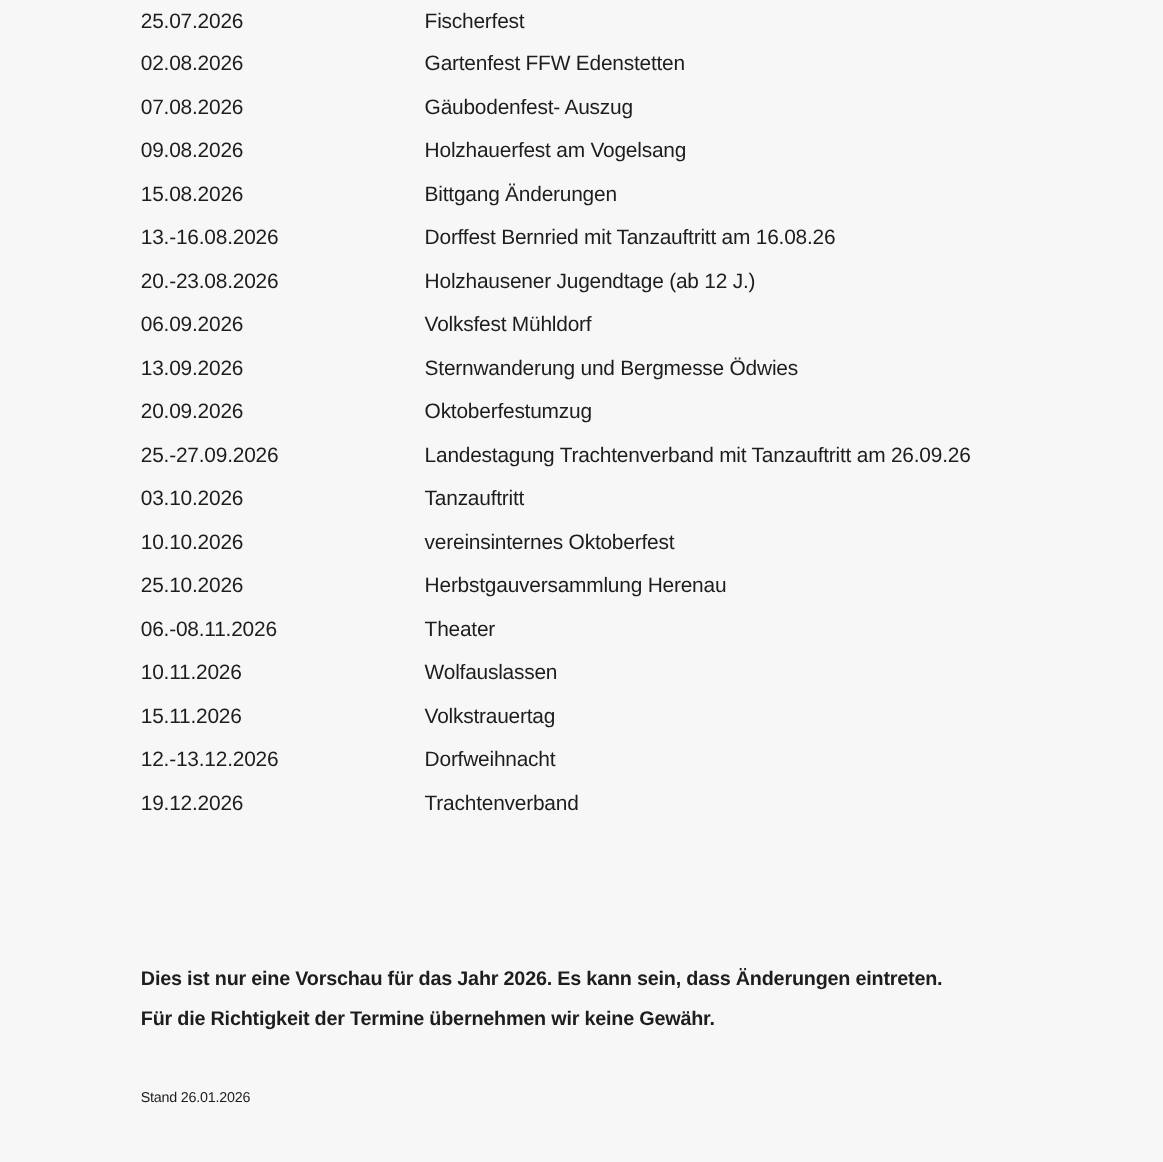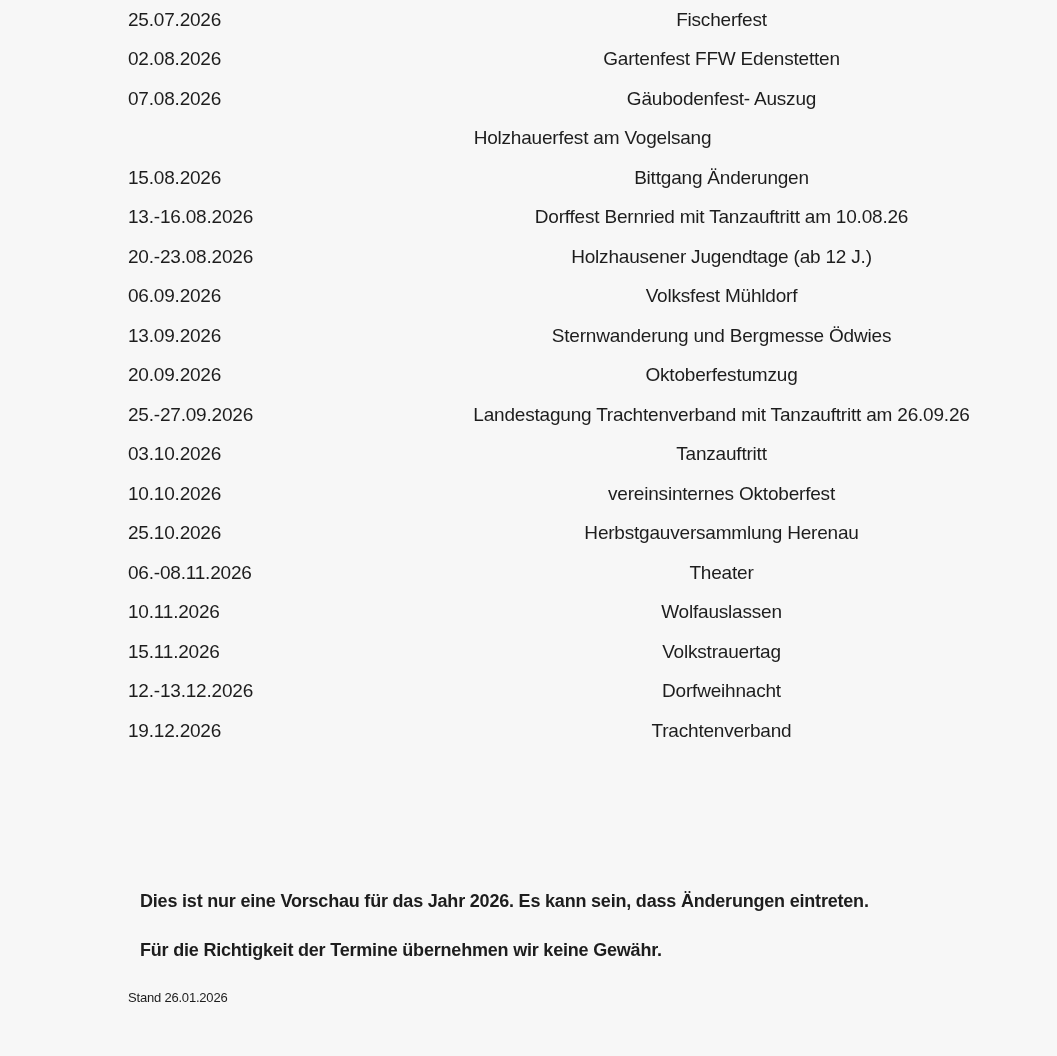--- a/index.html
+++ b/index.html
@@ -32,34 +32,33 @@
     font-size: 19px;
     letter-spacing: -0.2px;
     white-space: nowrap;
   }
   .event-date {
     flex: 0 0 258px;
     width: 258px;
   }
   .event-title {
     flex: 1 1 auto;
-    text-align: center;
   }
   .disclaimer {
     position: absolute;
     left: 128px;
     top: 871px;
     font-size: 18px;
     font-weight: bold;
     letter-spacing: -0.2px;
     line-height: 37px;
     white-space: nowrap;
   }
   .disclaimer p {
-    margin: 12px;
+    margin: 0;
     padding: 0;
   }
   .stand-line {
     position: absolute;
     left: 128px;
     top: 990px;
     font-size: 13px;
     letter-spacing: -0.2px;
     white-space: nowrap;
   }
@@ -79,31 +78,32 @@
     <span class="event-date">02.08.2026</span>
     <span class="event-title">Gartenfest FFW Edenstetten</span>
   </div>
 
   <div class="event-row">
     <span class="event-date">07.08.2026</span>
     <span class="event-title">Gäubodenfest- Auszug</span>
   </div>
 
   <div class="event-row">
+    <span class="event-date">09.08.2026</span>
     <span class="event-title">Holzhauerfest am Vogelsang</span>
   </div>
 
   <div class="event-row">
     <span class="event-date">15.08.2026</span>
     <span class="event-title">Bittgang Änderungen</span>
   </div>
 
   <div class="event-row">
     <span class="event-date">13.-16.08.2026</span>
-    <span class="event-title">Dorffest Bernried mit Tanzauftritt am 10.08.26</span>
+    <span class="event-title">Dorffest Bernried mit Tanzauftritt am 16.08.26</span>
   </div>
 
   <div class="event-row">
     <span class="event-date">20.-23.08.2026</span>
     <span class="event-title">Holzhausener Jugendtage (ab 12 J.)</span>
   </div>
 
   <div class="event-row">
     <span class="event-date">06.09.2026</span>
     <span class="event-title">Volksfest Mühldorf</span>

